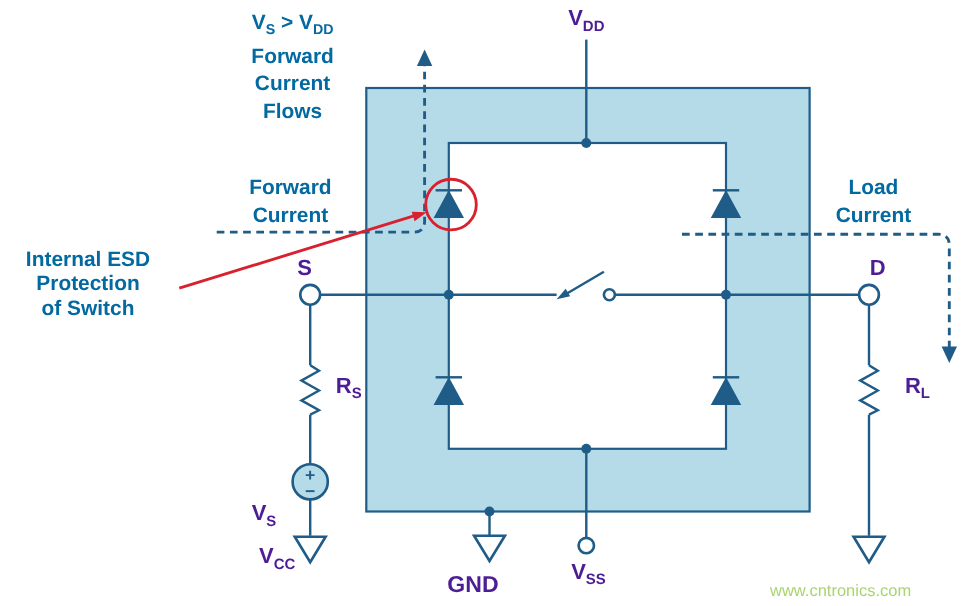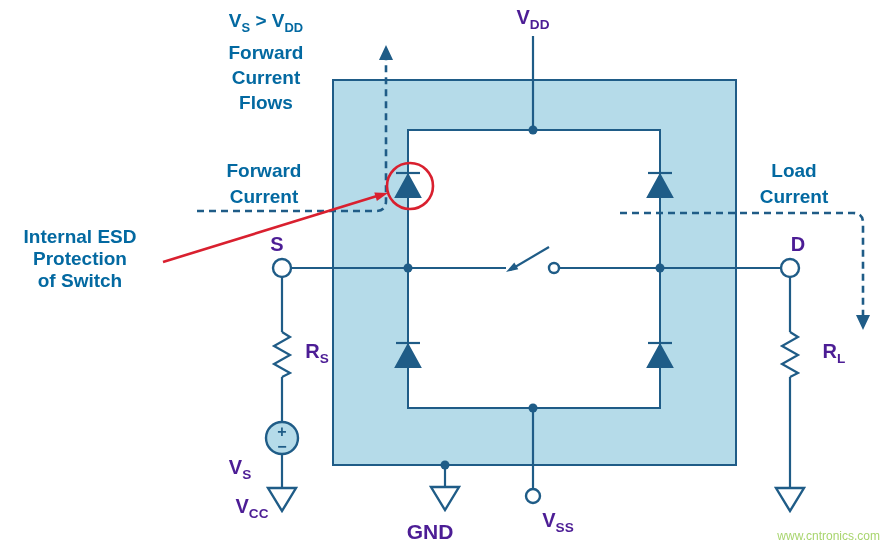--- a/index.html
+++ b/index.html
@@ -34,23 +34,23 @@
     font-size: 19px;
     line-height: 25px;
     text-align: center;
   }
   .block.tight { line-height: 22px; }
   .block.wide  { line-height: 26px; }
   sub { font-size: 68%; }
   .watermark {
     position: absolute;
     color: #a8d56e;
-    font-size: 12px;
+    font-size: 15px;
     font-weight: 400;
-    text-align: right;
+    text-align: left;
   }
 </style>
 </head>
 <body>
 
 <div class="canvas">
 
   <svg width="885" height="551" viewBox="0 0 885 551">
 
     <rect x="333" y="80" width="403" height="385" fill="#b5dbe9" stroke="#1f5c87" stroke-width="2"></rect>
@@ -161,21 +161,21 @@
   </div>
   <div class="lbl" style="left:828px; top:340px;padding-left:12px;">
     <span>R</span><sub>L</sub>
   </div>
   <div class="lbl" style="left:240px; top:426px;margin-top:30px;">
     <span>V</span><sub>S</sub>
   </div>
   <div class="lbl" style="left:252px; top:495px;">
     <span>V</span><sub>CC</sub>
   </div>
-  <div class="lbl" style="left:558px; top:509px;">
+  <div class="lbl" style="left:535px; top:509px;">
     <span>V</span><sub>SS</sub>
   </div>
   <div class="lbl" style="left:430px; top:520px; font-size:21px;">
     <span>GND</span>
   </div>
 
   <div class="watermark" style="left:700px; top:529px; width:180px;">www.cntronics.com</div>
 
 </div>
 

